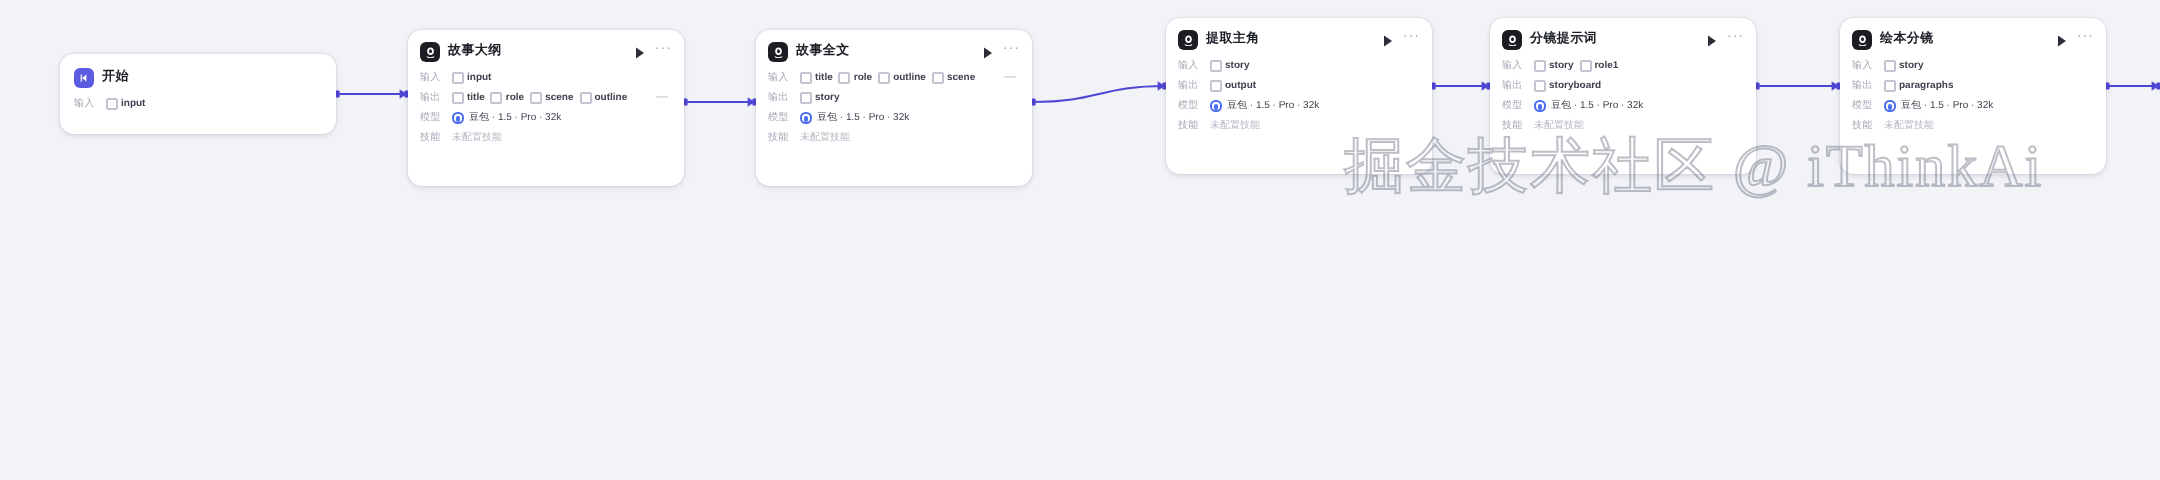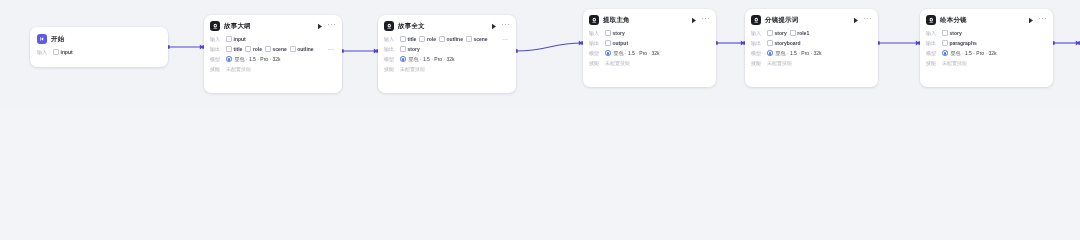--- a/index.html
+++ b/index.html
@@ -390,13 +390,14 @@
             <span class="mtext">豆包 · 1.5 · Pro · 32k</span>
           </div>
           <div class="row srow">
             <span class="rlabel">技能</span>
             <span class="sval">未配置技能</span>
           </div>
         </div>
       </div>
     </div>
 
+  <div id="watermark">掘金技术社区 @ iThinkAi</div>
 </div>
 
 </body></html>

